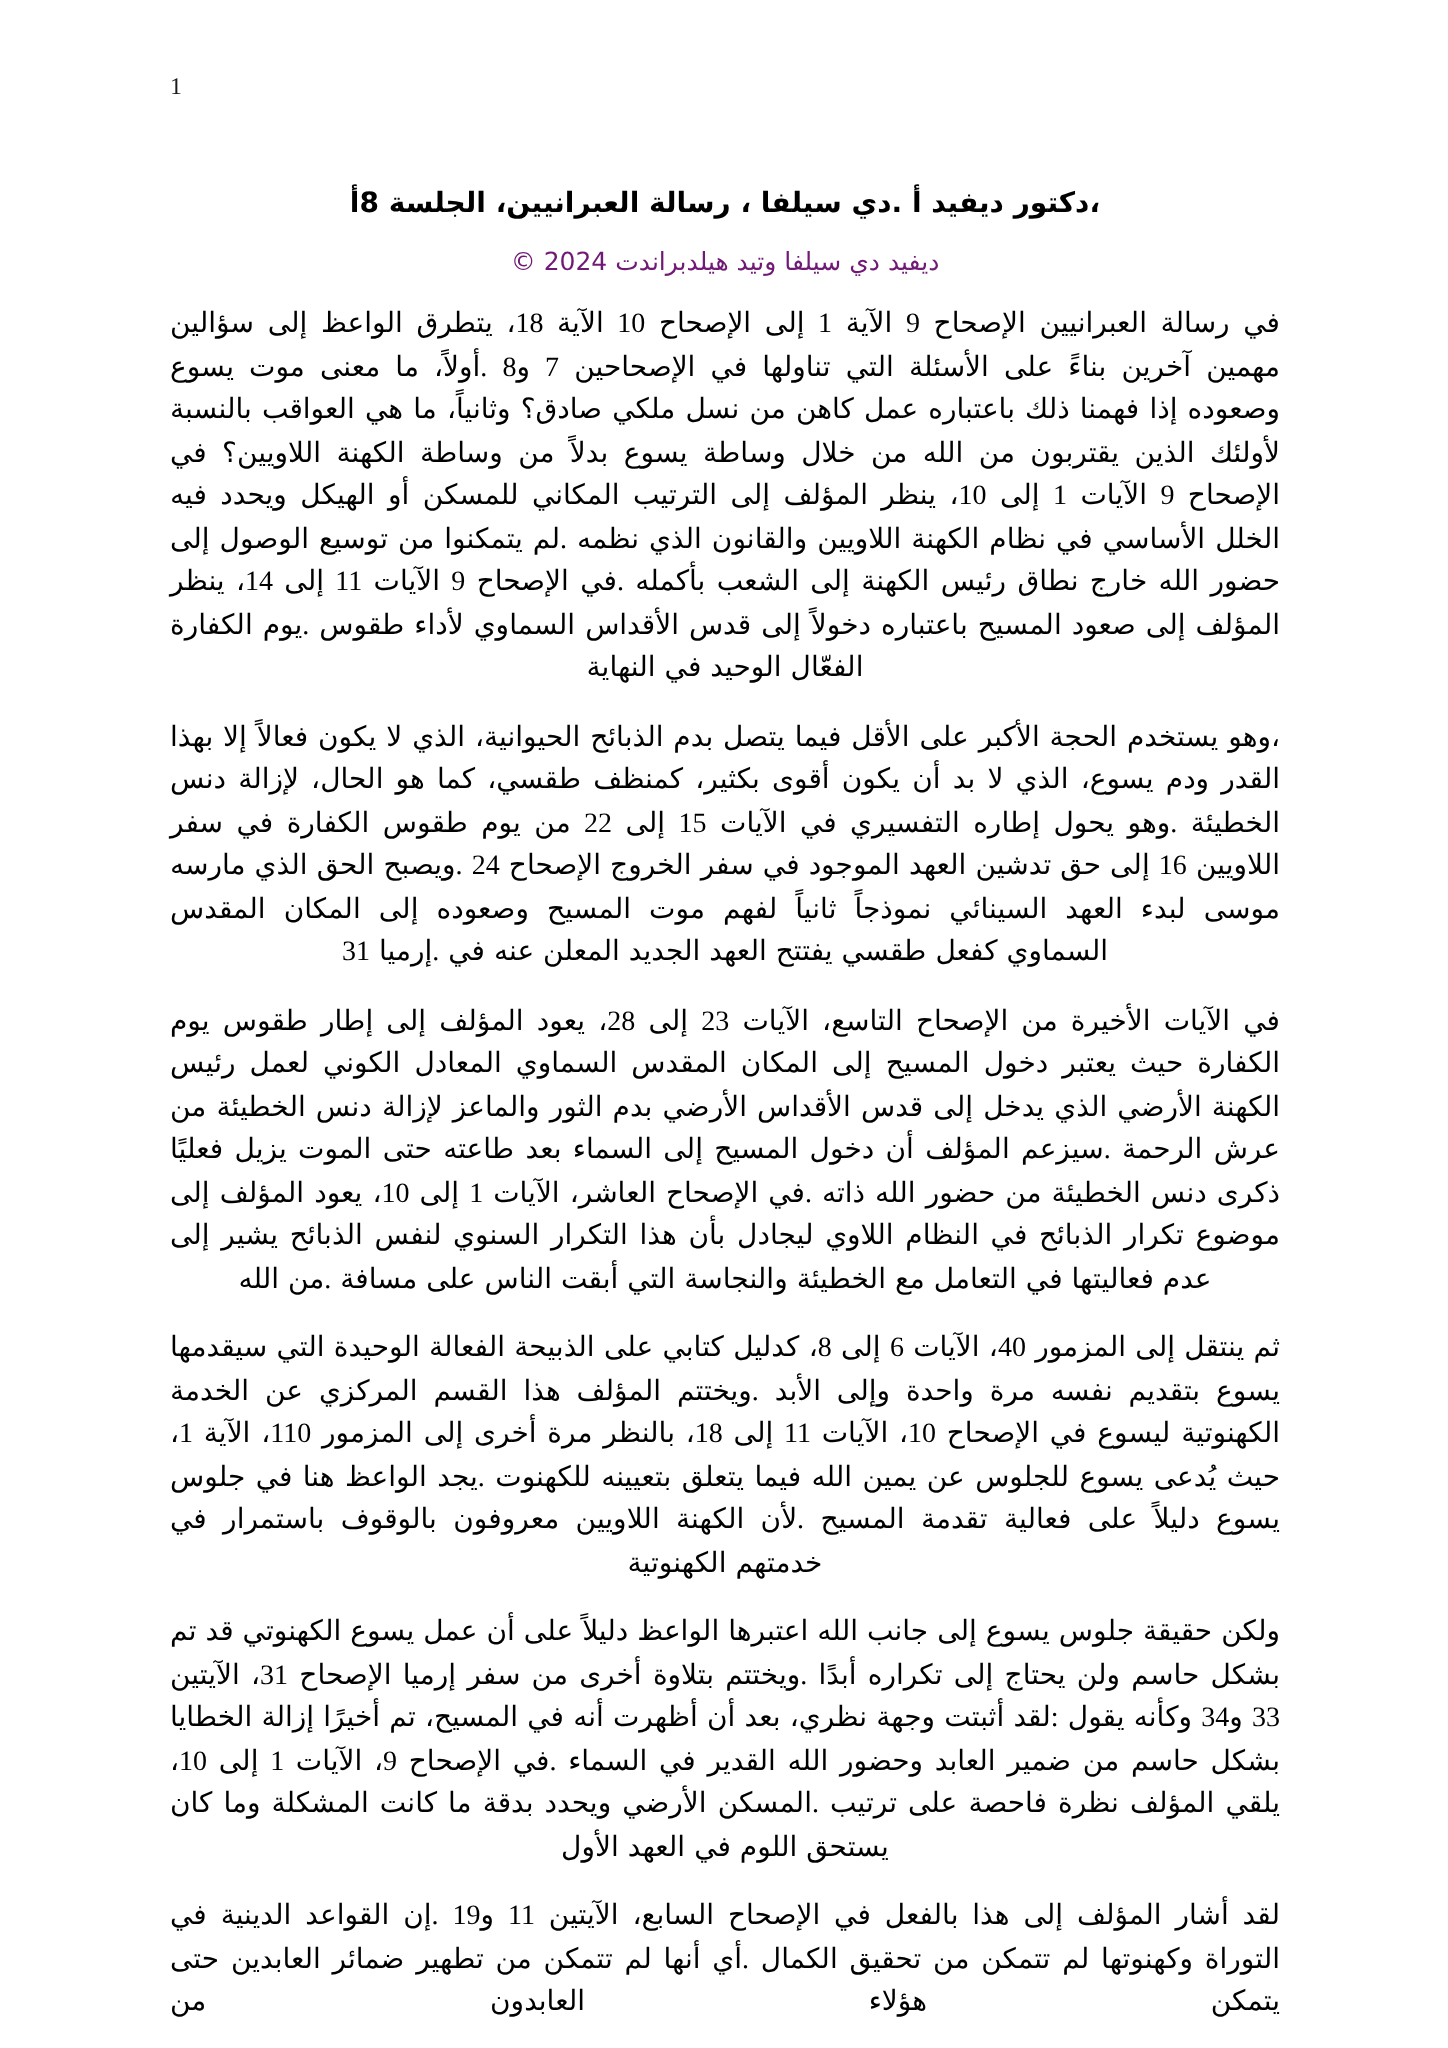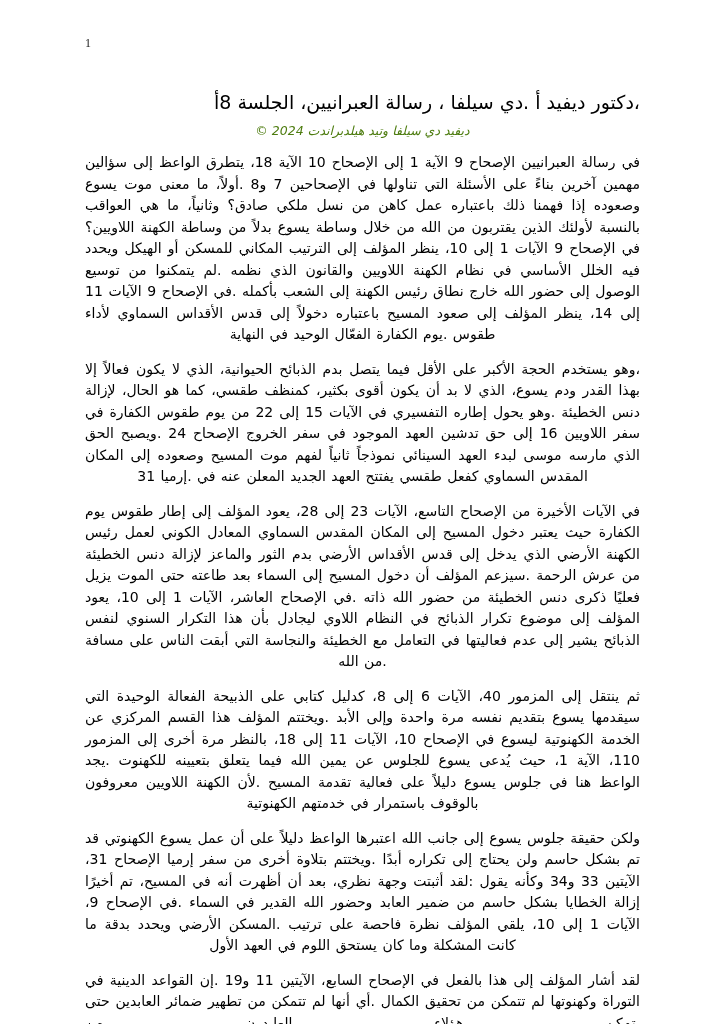--- a/index.html
+++ b/index.html
@@ -26,44 +26,45 @@
   }
   .content {
     position: absolute;
     top: 86px;
     left: 85px;
     width: 555px;
     direction: rtl;
     unicode-bidi: embed;
   }
   .title-line {
-    font-weight: normal;
-    font-size: 19px;
+    text-align: center;
+    font-weight: bold;
+    font-size: 14px;
     line-height: 32px;
     color: #000000;
   }
   .byline {
     text-align: center;
     font-size: 12.5px;
     line-height: 18px;
     margin-top: 4px;
-    color: #4d7c0f;
-    font-style: italic;
+    color: #701a75;
   }
   .paragraphs {
     margin-top: 12px;
   }
   .paragraphs p {
     margin: 0 0 13px 0;
     font-size: 14px;
     line-height: 21.5px;
     text-align: justify;
     text-align-last: center;
     -moz-text-align-last: center;
     word-spacing: 1px;
+    font-family: Liberation Serif, serif;
   }
   .paragraphs p.continues {
     text-align-last: justify;
     -moz-text-align-last: justify;
     margin-bottom: 0;
   }
 </style>
 </head>
 <body>
 

